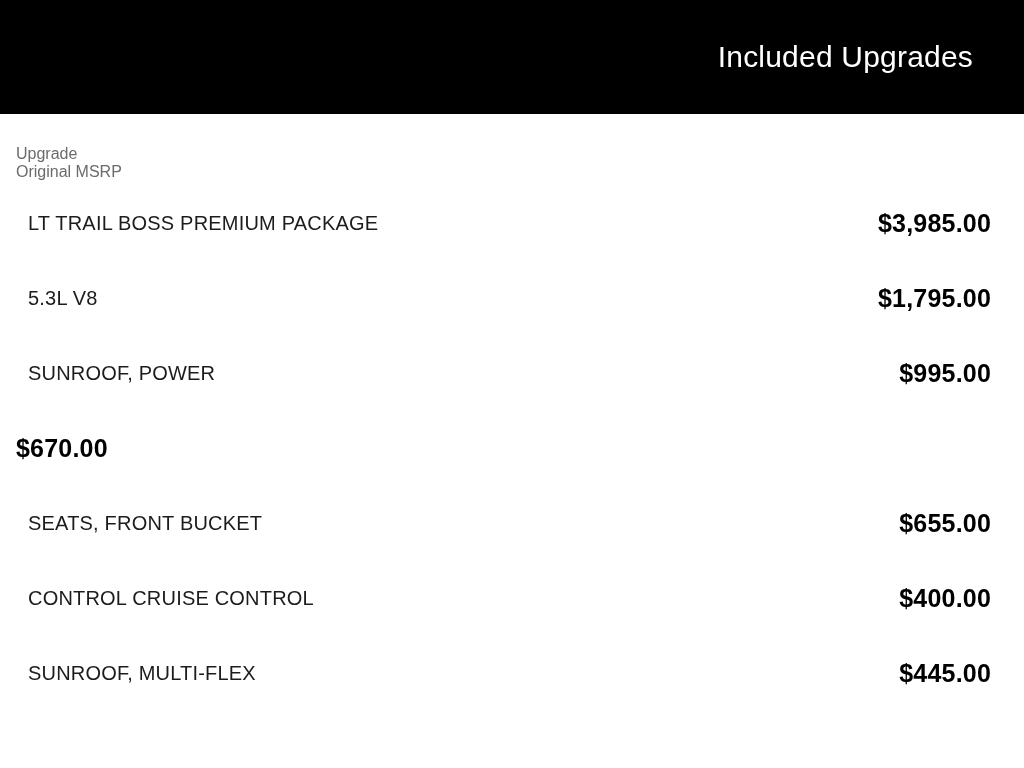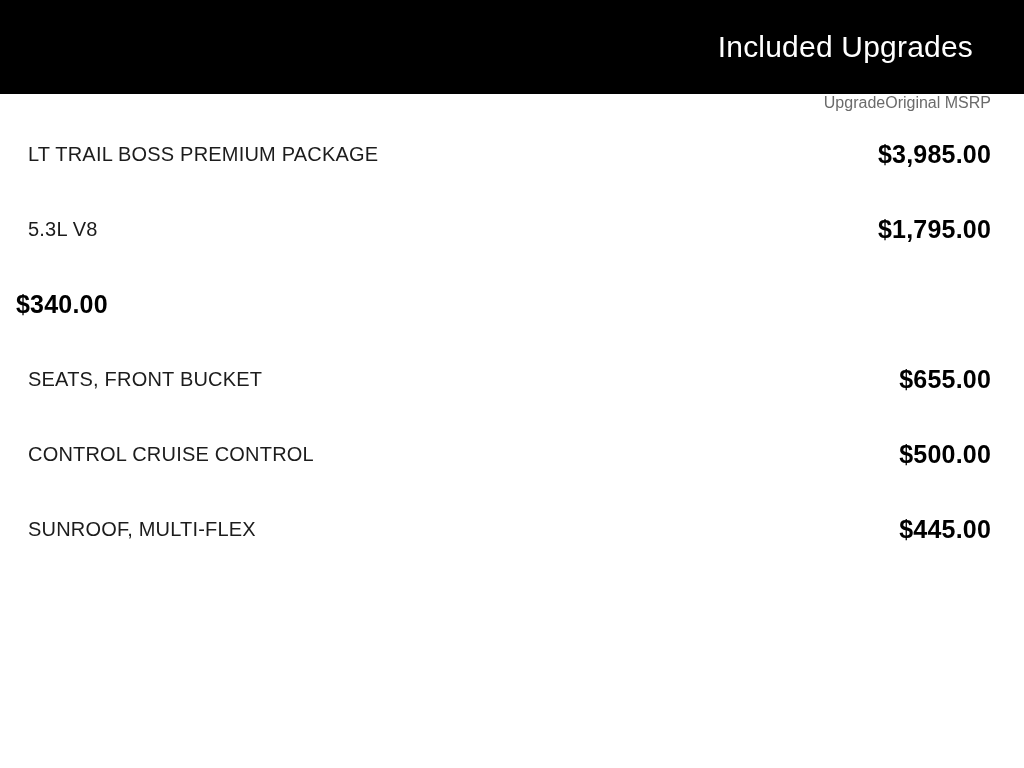--- a/index.html
+++ b/index.html
@@ -5,43 +5,45 @@
   * { margin: 0; padding: 0; box-sizing: border-box; }
   html, body {
     width: 1024px;
     height: 768px;
     background: #ffffff;
     font-family: "Liberation Sans", "DejaVu Sans", sans-serif;
     overflow: hidden;
   }
   .hero {
     width: 1024px;
-    height: 94px;
+    height: 114px;
     background: #000000;
     display: flex;
     align-items: center;
     justify-content: flex-end;
     padding-right: 51px;
   }
   .hero-title {
     color: #ffffff;
     font-size: 30px;
     font-weight: 400;
     letter-spacing: 0.2px;
     line-height: 1;
   }
   .content {
     padding-left: 16px;
     padding-right: 33px;
   }
   .col-headers {
     display: flex;
-    justify-content: flex-end;
+    justify-content: flex-start;
     align-items: baseline;
+    padding-top: 31px;
     line-height: 18px;
+    flex-direction: column;
   }
   .col-header {
     color: #6b6b6b;
     font-size: 16px;
     font-weight: 400;
   }
   .rows {
     margin-top: 5px;
   }
   .upgrade-row {
@@ -89,33 +91,37 @@
     <div class="upgrade-row">
       <span class="upgrade-name">LT TRAIL BOSS PREMIUM PACKAGE</span>
       <span class="upgrade-price">$3,985.00</span>
     </div>
 
     <div class="upgrade-row">
       <span class="upgrade-name">5.3L V8</span>
       <span class="upgrade-price">$1,795.00</span>
     </div>
 
+    <div class="upgrade-row">
+      <span class="upgrade-name">SUNROOF, POWER</span>
+      <span class="upgrade-price">$995.00</span>
+    </div>
 
     <div class="upgrade-row">
-      <span class="upgrade-price">$340.00</span>
+      <span class="upgrade-price">$670.00</span>
     </div>
 
     <div class="upgrade-row">
       <span class="upgrade-name">SEATS, FRONT BUCKET</span>
       <span class="upgrade-price">$655.00</span>
     </div>
 
     <div class="upgrade-row">
       <span class="upgrade-name">CONTROL CRUISE CONTROL</span>
-      <span class="upgrade-price">$500.00</span>
+      <span class="upgrade-price">$400.00</span>
     </div>
 
     <div class="upgrade-row">
       <span class="upgrade-name">SUNROOF, MULTI-FLEX</span>
       <span class="upgrade-price">$445.00</span>
     </div>
   </div>
 
 
 </main>

